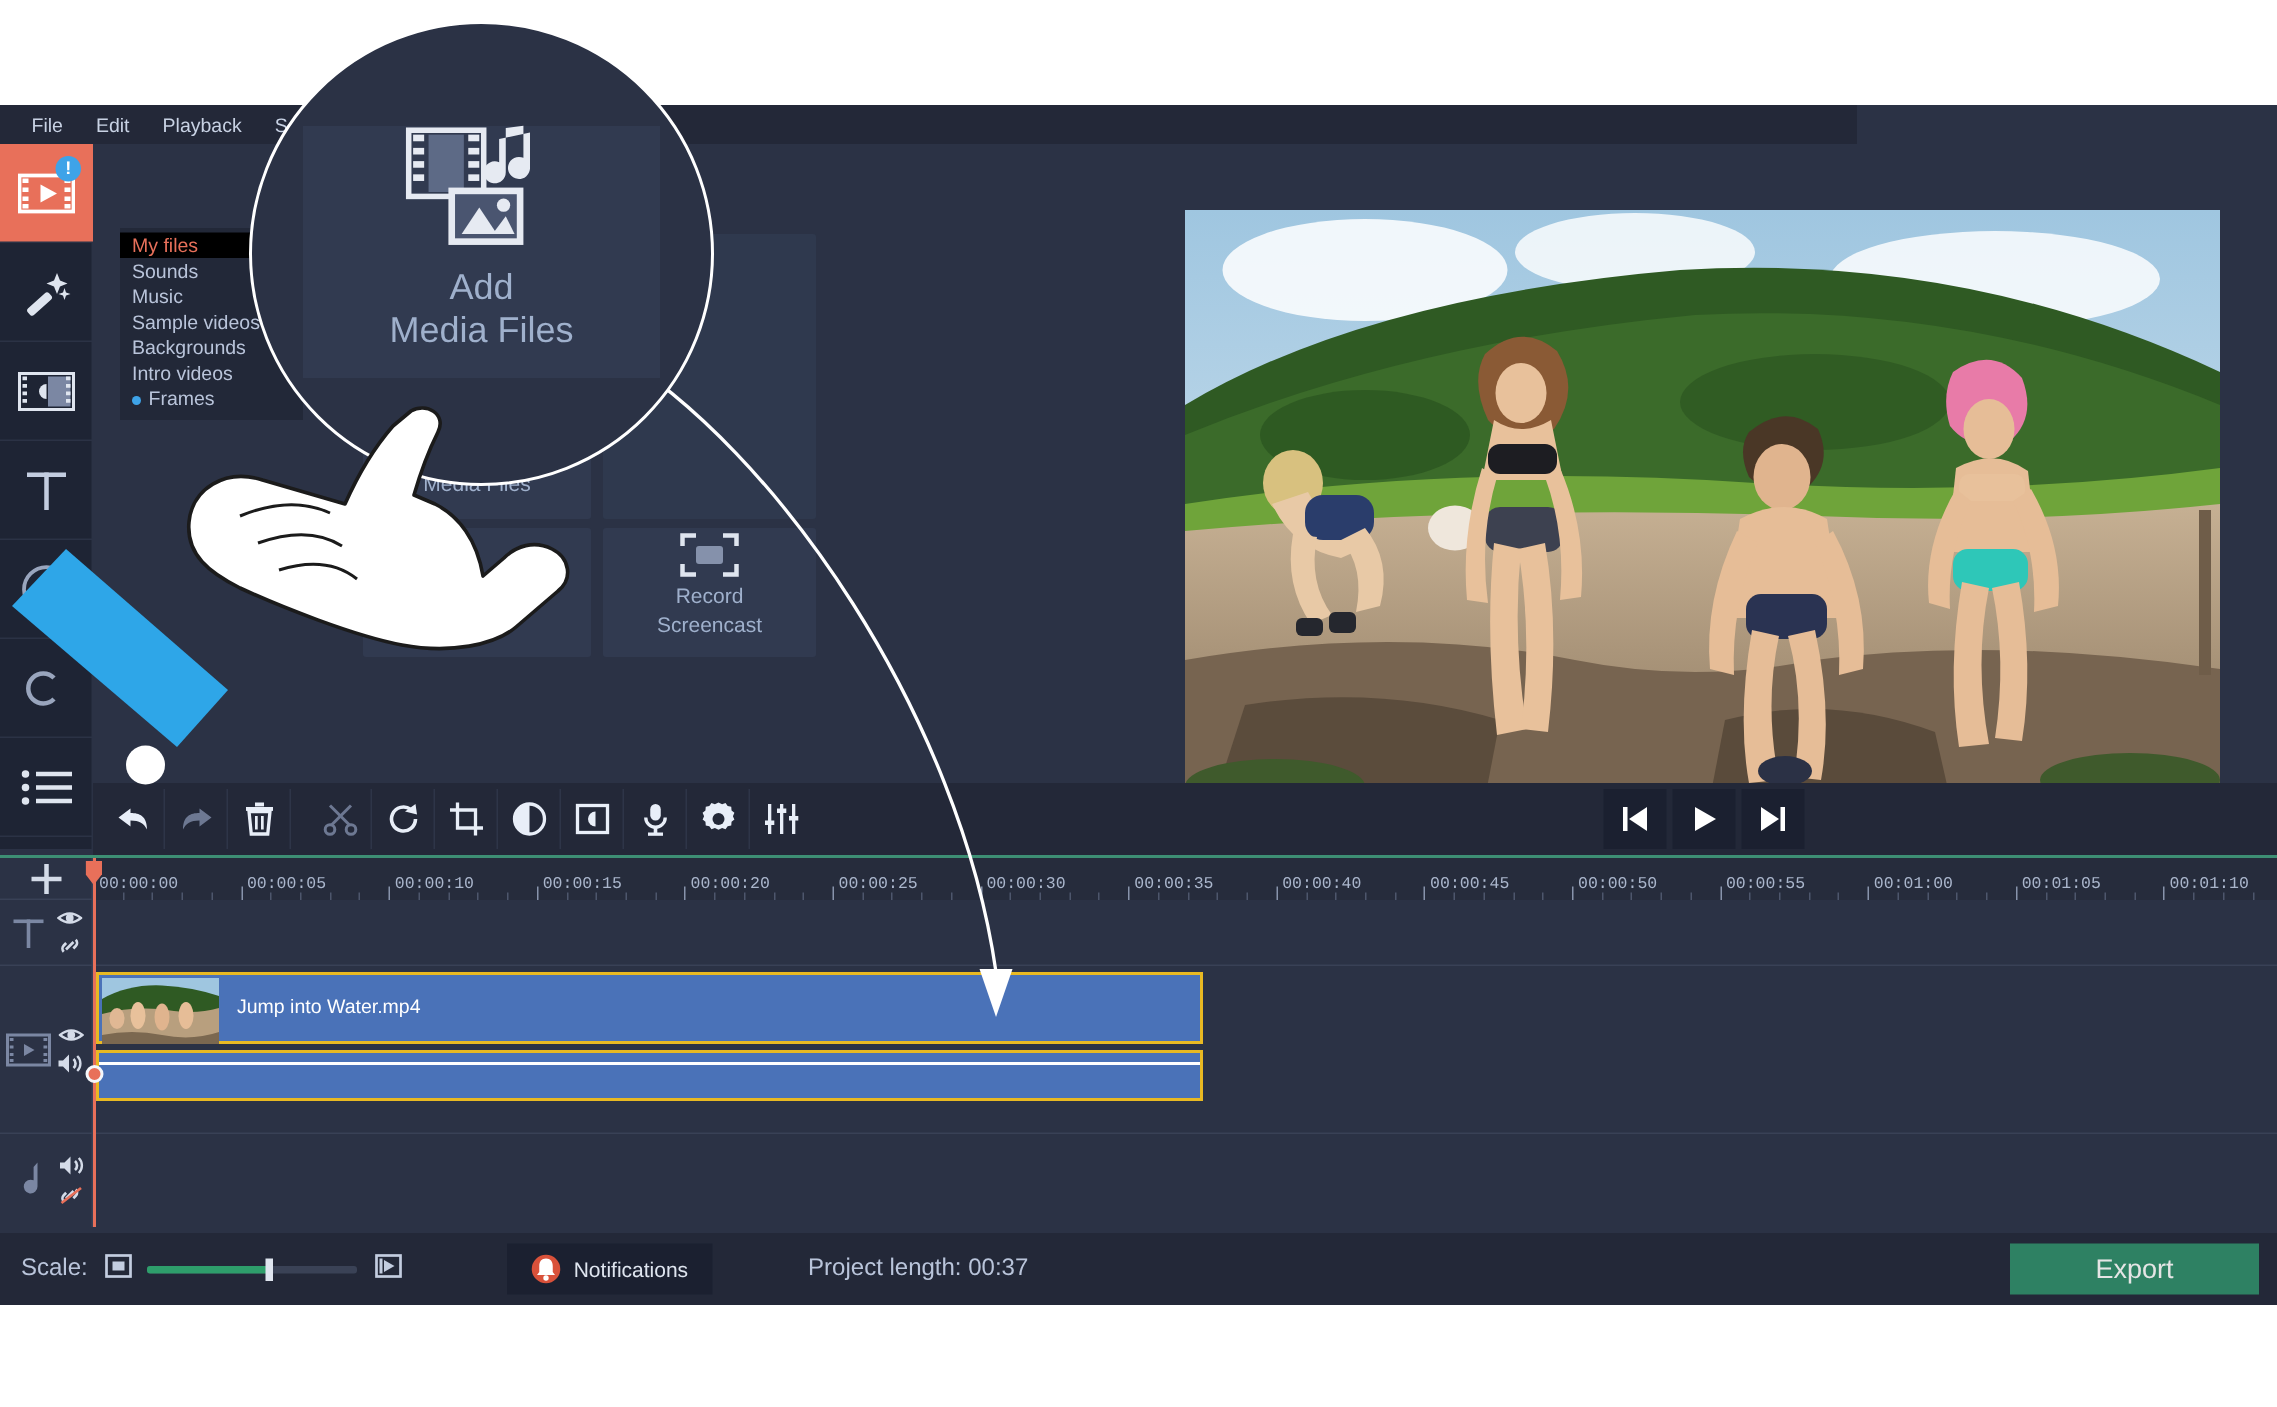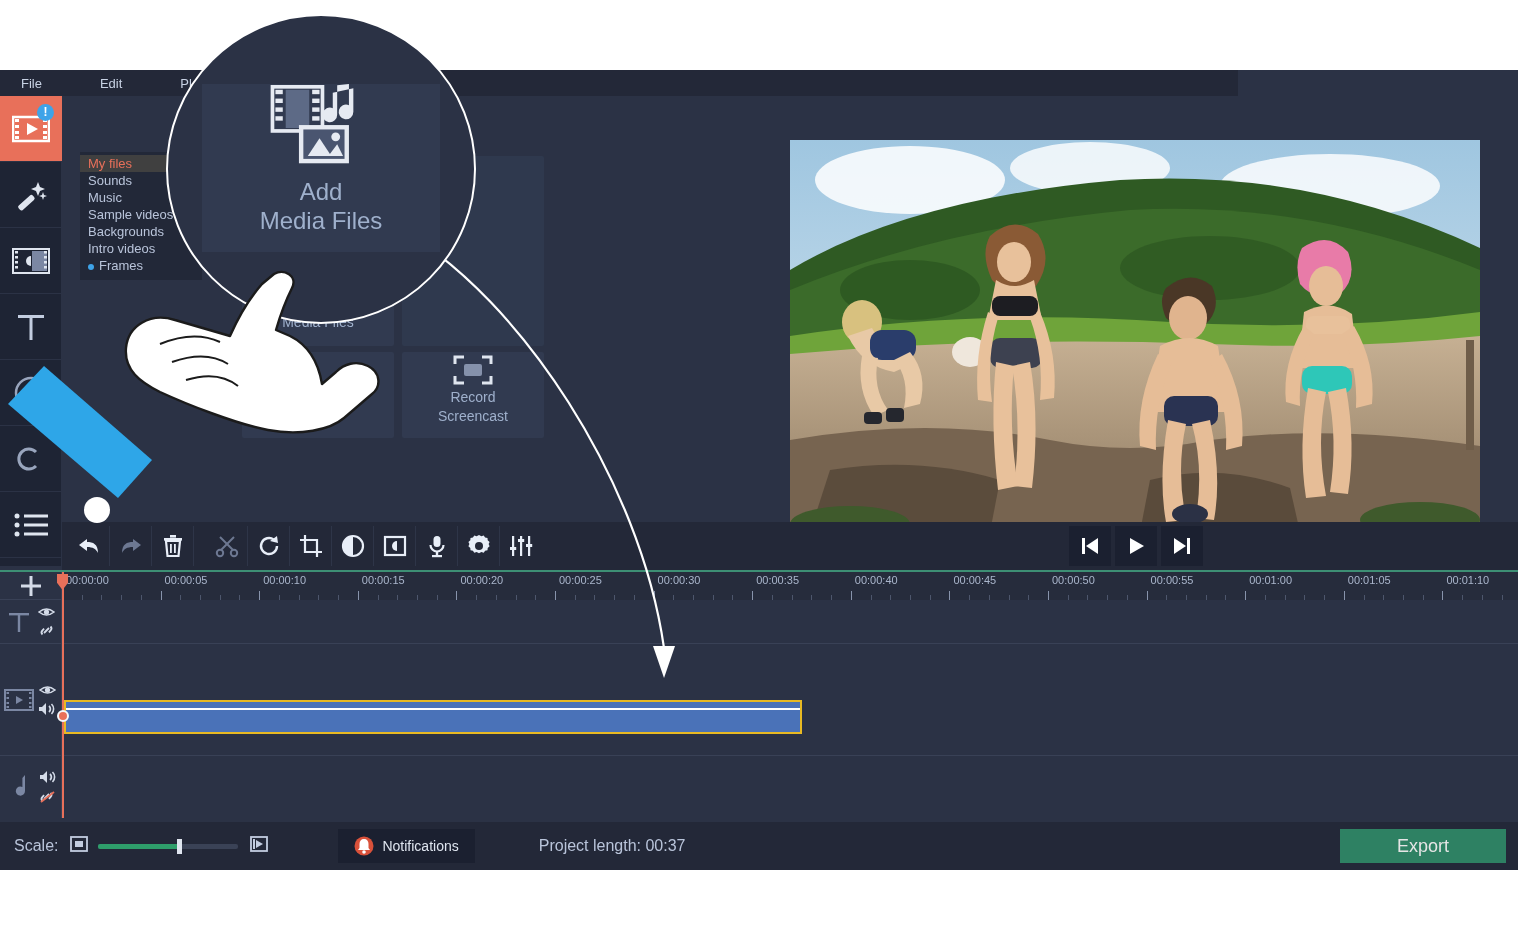--- a/index.html
+++ b/index.html
@@ -11,21 +11,21 @@
   }
   #app {
     position: absolute; left: 0; top: 70px;
     width: 1518px; height: 800px;
     background: #2b3245;
   }
 
   
   .menubar {
     position: absolute; left: 0; top: 0; width: 1238px; height: 26px;
-    background: #232838; display: flex; align-items: center; padding-left: 10px; gap: 36px;
+    background: #232838; display: flex; align-items: center; padding-left: 10px;
   }
   .menubar .mi {
     color: #c8d2e4; font-size: 13px; padding: 2px 11px; white-space: nowrap;
   }
 
   
   .rail {
     position: absolute; left: 0; top: 26px; width: 62px; height: 470px;
     background: #1e2434; border-right: 1px solid #2b3245;
   }
@@ -46,21 +46,21 @@
     position: absolute; left: 62px; top: 26px; width: 682px; height: 470px;
     background: #2b3245;
   }
   .cat-list {
     position: absolute; left: 18px; top: 56px; width: 122px;
     background: #222838; padding: 3px 0 6px 0;
   }
   .cat-list .cat {
     color: #b9c4da; font-size: 13px; padding: 1px 0 1px 8px; white-space: nowrap;
   }
-  .cat-list .cat.sel { color: #e8705a; background:#404040; }
+  .cat-list .cat.sel { color: #e8705a; background:#000000; }
   .cat-list .cat .dot {
     display:inline-block; width:6px; height:6px; border-radius:50%;
     background:#3ea3e8; margin-right:5px; vertical-align: middle;
   }
 
   .cards { position: absolute; left: 180px; top: 60px; width: 480px; }
   .card {
     position: absolute; background: #313a50; border-radius: 2px;
     display: flex; flex-direction: column; align-items: center; justify-content: flex-end;
     color: #9fb0cc; font-size: 14px; text-align: center; line-height: 1.35;
@@ -124,22 +124,22 @@
   
   .tl { position:absolute; left:0; top:500px; width:1518px; height:252px; background:#2b3245; }
   .tl-top { position:absolute; left:0; top:0; width:1518px; height:2px; background:#3d8f74; }
   .addtrack {
     position:absolute; left:0; top:2px; width:62px; height:28px;
     display:flex; align-items:center; justify-content:center;
     border-bottom:1px solid #394156; border-right:1px solid #394156;
   }
   .ruler { position:absolute; left:62px; top:2px; width:1456px; height:28px; background:#262c3c; }
   .ruler .tick {
-    position:absolute; top:2px; color:#aab6cc; font-size:11px;
-    font-family:Liberation Sans, sans-serif; white-space: nowrap;
+    position:absolute; top:12px; color:#aab6cc; font-size:11px;
+    font-family:Liberation Mono, monospace; white-space: nowrap;
   }
   .ruler .minor { position:absolute; bottom:0; width:1px; height:5px; background:#4d566c; }
 
   .thead {
     position:absolute; left:0; width:62px; border-right:1px solid #394156;
     border-bottom:1px solid #394156; display:flex; align-items:center;
   }
   .thead .ticon { width:38px; display:flex; align-items:center; justify-content:center; }
   .thead .tctl { display:flex; flex-direction:column; gap:6px; align-items:center; }
   .trow { position:absolute; left:62px; width:1456px; border-bottom:1px solid #394156; }
@@ -659,20 +659,35 @@
           <circle cx="8.5" cy="6" r="2.6" fill="#d4dbe8"></circle>
         </svg>
         <svg width="18" height="14" viewBox="0 0 18 14">
           <polygon points="1,5 4,5 8,1 8,13 4,9 1,9" fill="#d4dbe8"></polygon>
           <path d="M11 4 a4 4 0 0 1 0 6" fill="none" stroke="#d4dbe8" stroke-width="1.8"></path>
           <path d="M13.5 2 a7 7 0 0 1 0 10" fill="none" stroke="#d4dbe8" stroke-width="1.6"></path>
         </svg>
       </div>
     </div>
     <div class="trow" style="top:74px; height:112px;">
+      <div class="clip" style="left:2px; top:4px; width:738px; height:48px;">
+        <div class="thumb">
+          <svg width="78" height="44" viewBox="0 0 78 44">
+            <rect width="78" height="44" fill="#9fc6e0"></rect>
+            <path d="M0 14 Q 18 4 40 5 Q 60 6 78 12 L78 26 L0 28z" fill="#2f5a23"></path>
+            <path d="M0 24 Q 24 18 48 22 Q 64 24 78 20 L78 44 L0 44z" fill="#b89f7e"></path>
+            <ellipse cx="10" cy="27" rx="5" ry="7" fill="#e0b894"></ellipse>
+            <ellipse cx="24" cy="25" rx="5" ry="9" fill="#e8c19b"></ellipse>
+            <ellipse cx="40" cy="26" rx="5" ry="9" fill="#e0b48e"></ellipse>
+            <ellipse cx="56" cy="25" rx="5" ry="9" fill="#e6bd97"></ellipse>
+            <path d="M0 38 Q 20 34 40 38 Q 60 42 78 36 L78 44 L0 44z" fill="#7b6850"></path>
+          </svg>
+        </div>
+        <div class="cname">Jump into Water.mp4</div>
+      </div>
       <div class="audioclip" style="left:2px; top:56px; width:738px; height:34px;">
         <div class="wave"></div>
       </div>
     </div>
 
     <div class="thead" style="top:186px; height:62px; border-bottom:none;">
       <div class="ticon">
         <svg width="22" height="26" viewBox="0 0 22 26">
           <path d="M17 1 v16 a4.6 4.6 0 1 1 -2.6 -4.1 V4 z" fill="#7b87a3"></path>
         </svg>

